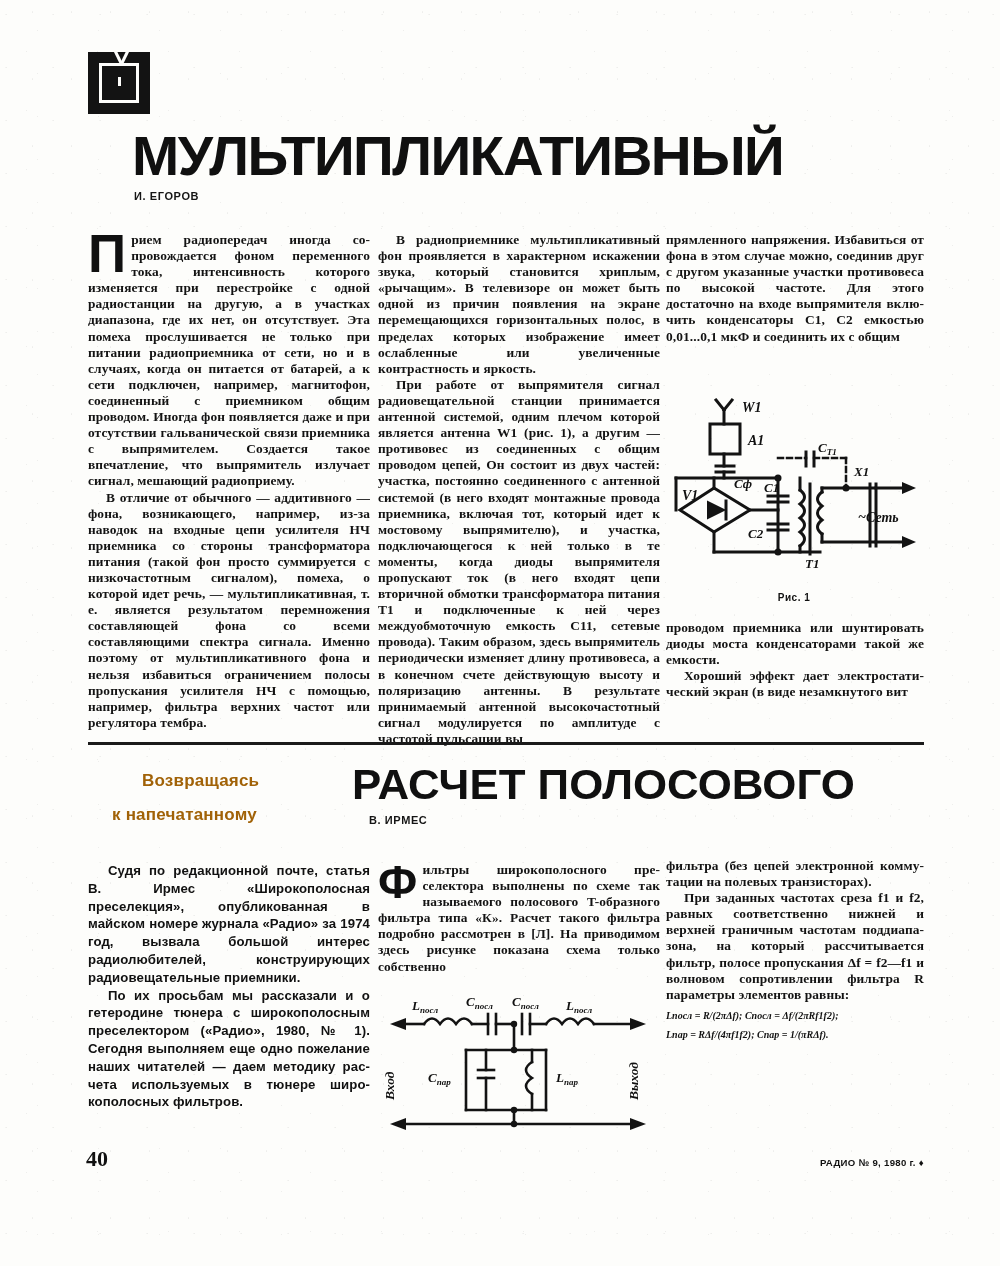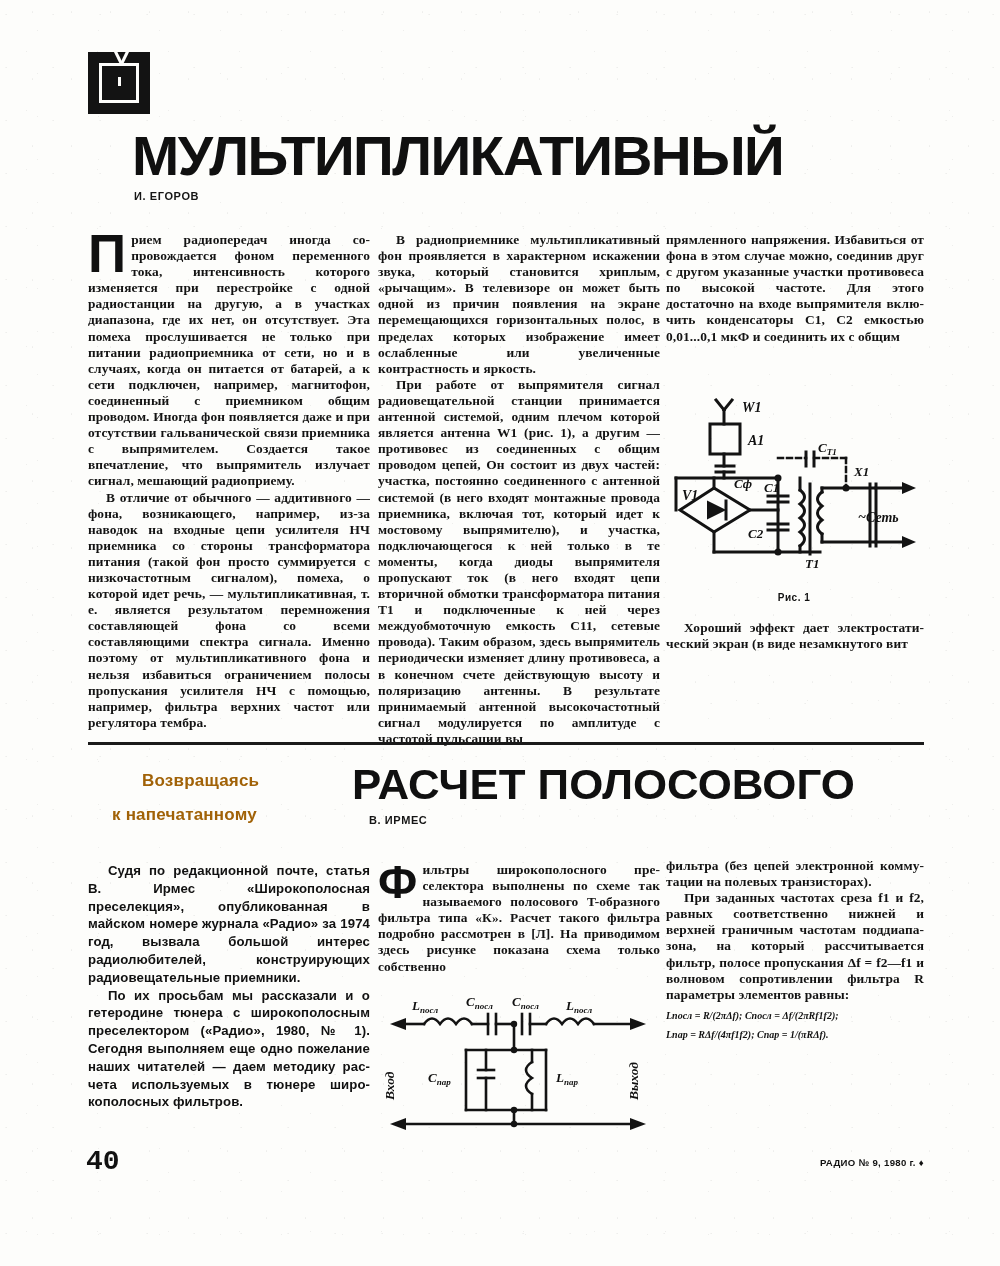--- a/index.html
+++ b/index.html
@@ -198,23 +198,23 @@
     font-weight: 700;
     font-style: italic;
     color: #111;
   }
   .formulas .fline { white-space: nowrap; }
 
   
   #page-number {
     position: absolute;
     left: 86px; top: 1146px;
-    font-family: Liberation Mono, monospace;
-    font-weight: 700;
-    font-size: 28px;
+    font-family: Liberation Serif, serif;
+    font-weight: 700;
+    font-size: 22px;
     color: #111;
   }
   #footer-ref {
     position: absolute;
     right: 76px; top: 1157px;
     font-family: "Liberation Sans", "DejaVu Sans", sans-serif;
     font-weight: 700;
     font-size: 9.6px;
     letter-spacing: 0.3px;
     color: #111;
@@ -369,20 +369,23 @@
       <text x="80" y="146" font-size="13">C2</text>
       <text x="150" y="60" font-size="13">C<tspan font-size="9" dy="3">Т1</tspan></text>
       <text x="137" y="176" font-size="13">T1</text>
       <text x="186" y="84" font-size="13">X1</text>
       <text x="190" y="130" font-size="14">~Сеть</text>
     </svg>
   </div>
   <div id="fig-1-caption">Рис. 1</div>
 
   <div class="col body-text just" id="a1-col3b">
+    <p class="noind">
+      <span>проводом приемника или шунтировать диоды моста конденсаторами такой же емкости.</span>
+    </p>
     <p>
       <span>Хороший эффект дает электростати­ческий экран (в виде незамкнутого вит­</span>
     </p>
   </div>
 
   <div class="rule" id="rule-mid"></div>
 
   <div class="kicker" id="kicker-l1">Возвращаясь</div>
   <div class="kicker" id="kicker-l2">к напечатанному</div>
 

